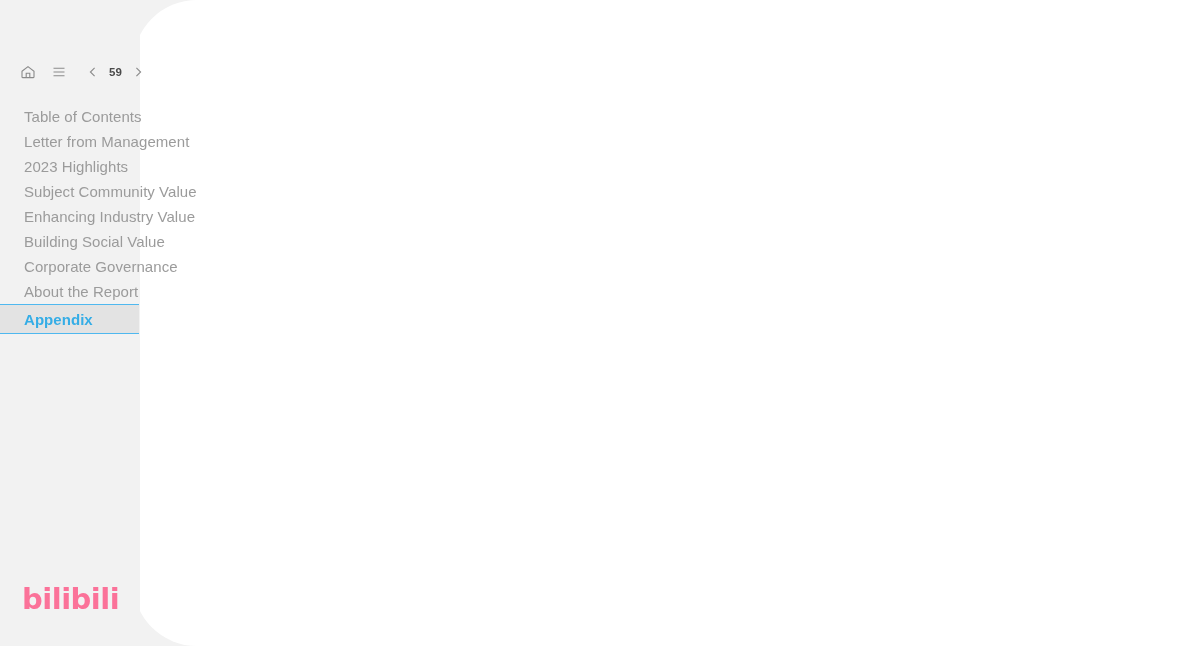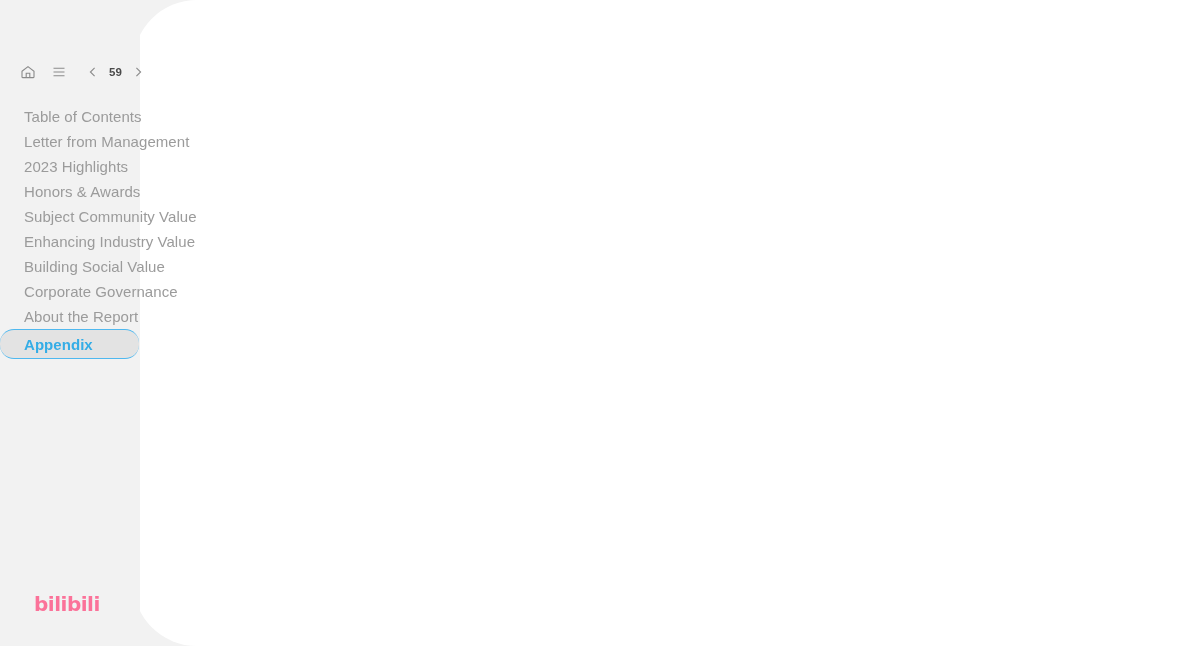--- a/index.html
+++ b/index.html
@@ -20,23 +20,23 @@
 
   .nav{position:absolute;left:0;top:104px;width:140px;}
   .nav-item{
     position:relative;height:25px;display:flex;align-items:center;
     padding-left:24px;font-size:15px;color:#9b9b9b;letter-spacing:.05px;
     white-space:nowrap;
   }
   .nav-item.active{
     background:#e3e3e3;color:#35ade6;font-weight:bold;
     border-top:1.5px solid #4fb8ef;border-bottom:1.5px solid #4fb8ef;
-    height:28px;padding-left:24px;width:115px;border-radius:14px;
-  }
-  .logo{position:absolute;left:34px;bottom:30px;font-size:20px;font-weight:bold;
+    height:28px;padding-left:24px;width:115px;
+  }
+  .logo{position:absolute;left:22px;bottom:30px;font-size:29px;font-weight:bold;
     color:#fb7299;letter-spacing:-.5px;font-family:"DejaVu Sans",sans-serif;}
 
   
   .page{
     position:absolute;left:133px;top:0;width:1067px;height:646px;
     background:#ffffff;border-radius:64px 0 0 64px;z-index:1;
   }
   .page-header{
     position:absolute;right:43px;top:24px;font-size:10.5px;color:#6e6e6e;
     letter-spacing:.1px;white-space:nowrap;
@@ -241,23 +241,20 @@
         <div class="nav-item">
           <span>Table of Contents</span>
         </div>
         <div class="nav-item">
           <span>Letter from Management</span>
         </div>
         <div class="nav-item">
           <span>2023 Highlights</span>
         </div>
         <div class="nav-item">
-          <span>Honors &amp; Awards</span>
-        </div>
-        <div class="nav-item">
           <span>Subject Community Value</span>
         </div>
         <div class="nav-item">
           <span>Enhancing Industry Value</span>
         </div>
         <div class="nav-item">
           <span>Building Social Value</span>
         </div>
         <div class="nav-item">
           <span>Corporate Governance</span>

